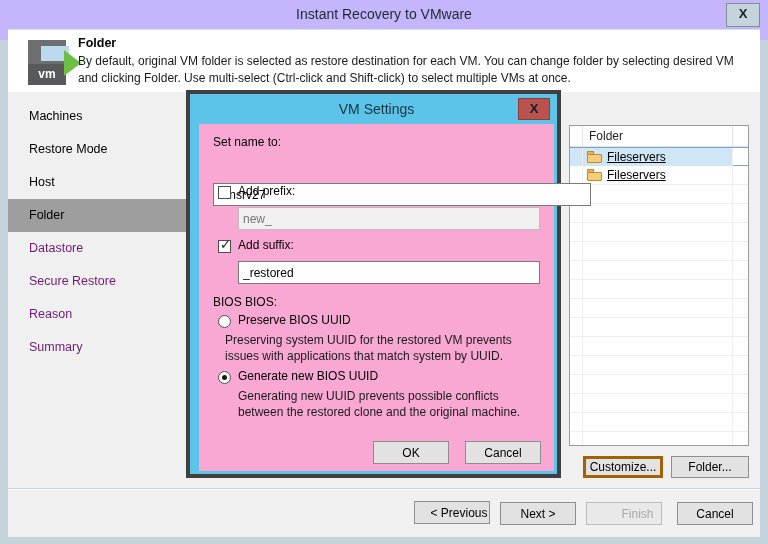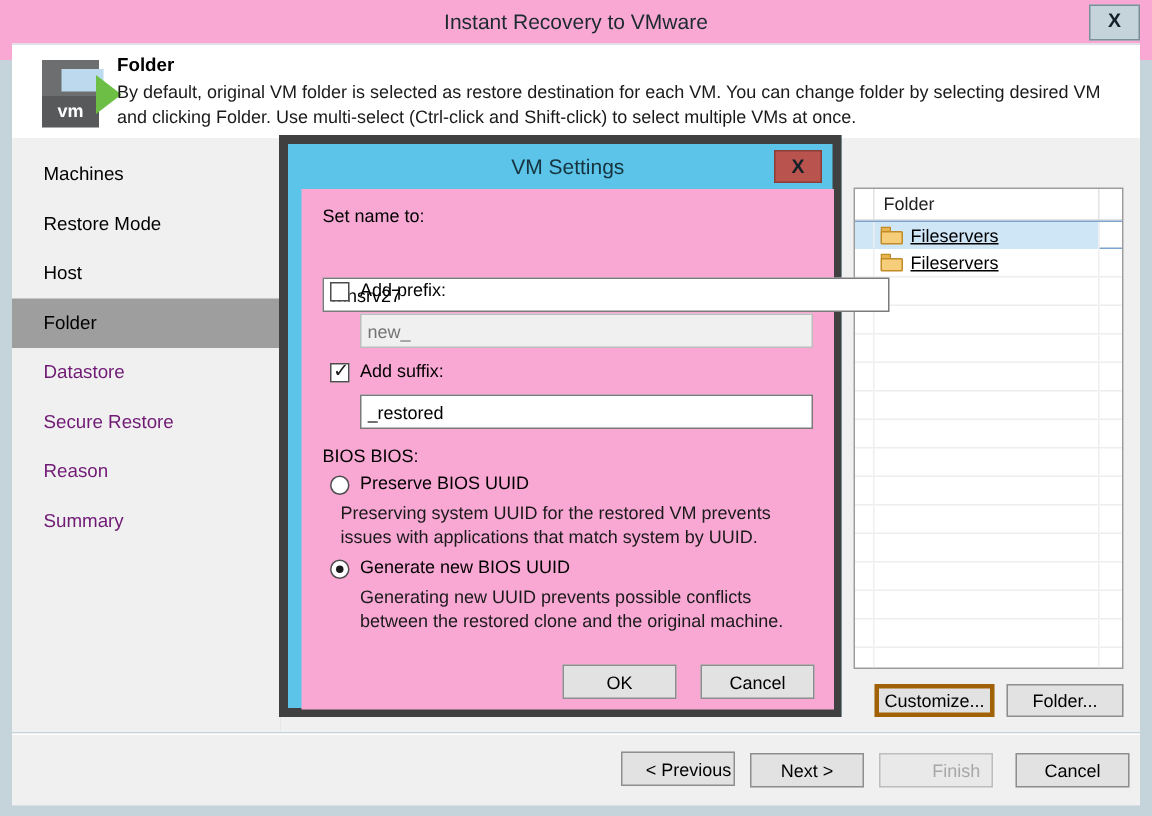--- a/index.html
+++ b/index.html
@@ -23,21 +23,21 @@
     width: 768px; height: 544px;
     background: #c5d3da;
     box-sizing: border-box;
   }
 
   
   #titlebar {
     position: absolute;
     left: 0; top: 0;
     width: 768px; height: 40px;
-    background: #f9a8d4;
+    background: #c4b5fd;
   }
   #title-text {
     position: absolute;
     left: 0; top: 0;
     width: 768px;
     line-height: 28px;
     text-align: center;
     font-size: 14px;
     color: #1c2a30;
   }
@@ -284,21 +284,21 @@
   #btn-next     { position: absolute; left: 492px; top: 12px; width: 76px; height: 23px; }
   #btn-finish   { position: absolute; left: 578px; top: 12px; width: 76px; height: 23px; }
   #btn-cancel   { position: absolute; left: 669px; top: 12px; width: 76px; height: 23px; }
 
   
   #dialog {
     position: absolute;
     left: 186px; top: 90px;
     width: 375px; height: 388px;
     background: #5bc4e8;
-    border: 6px solid #404040;
+    border: 4px solid #404040;
     box-sizing: border-box;
   }
   #dlg-title {
     position: absolute;
     left: 0; top: 0;
     width: 373px; height: 30px;
     line-height: 30px;
     text-align: center;
     font-size: 14px;
     color: #16333f;

